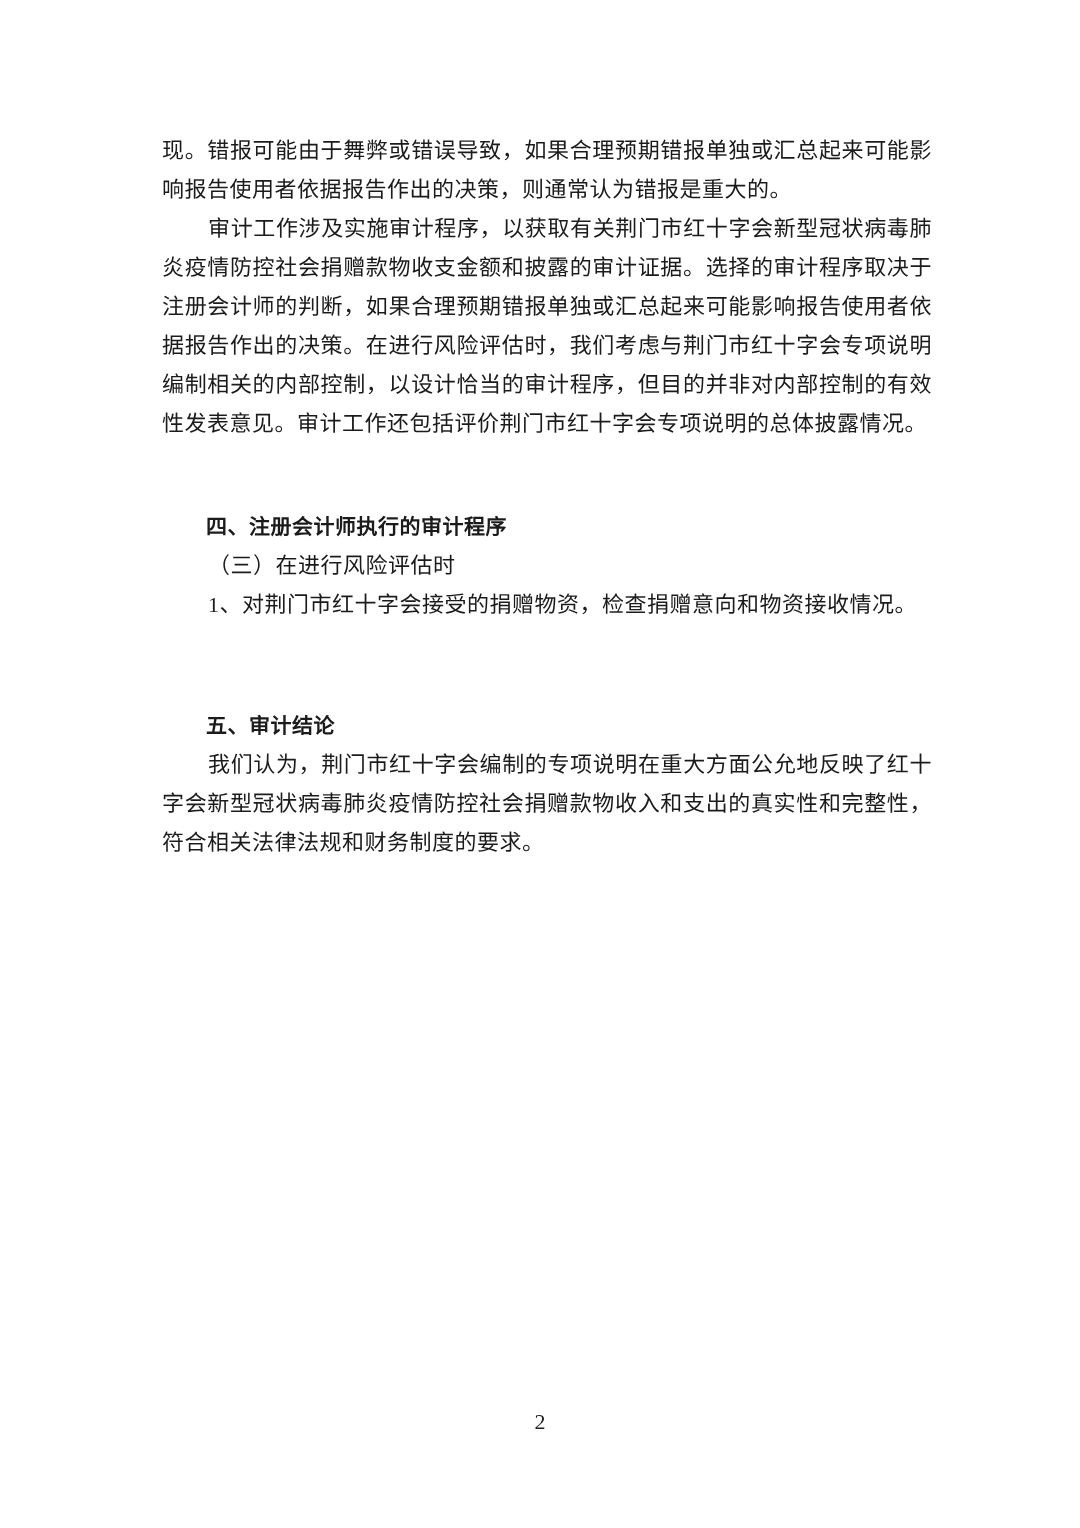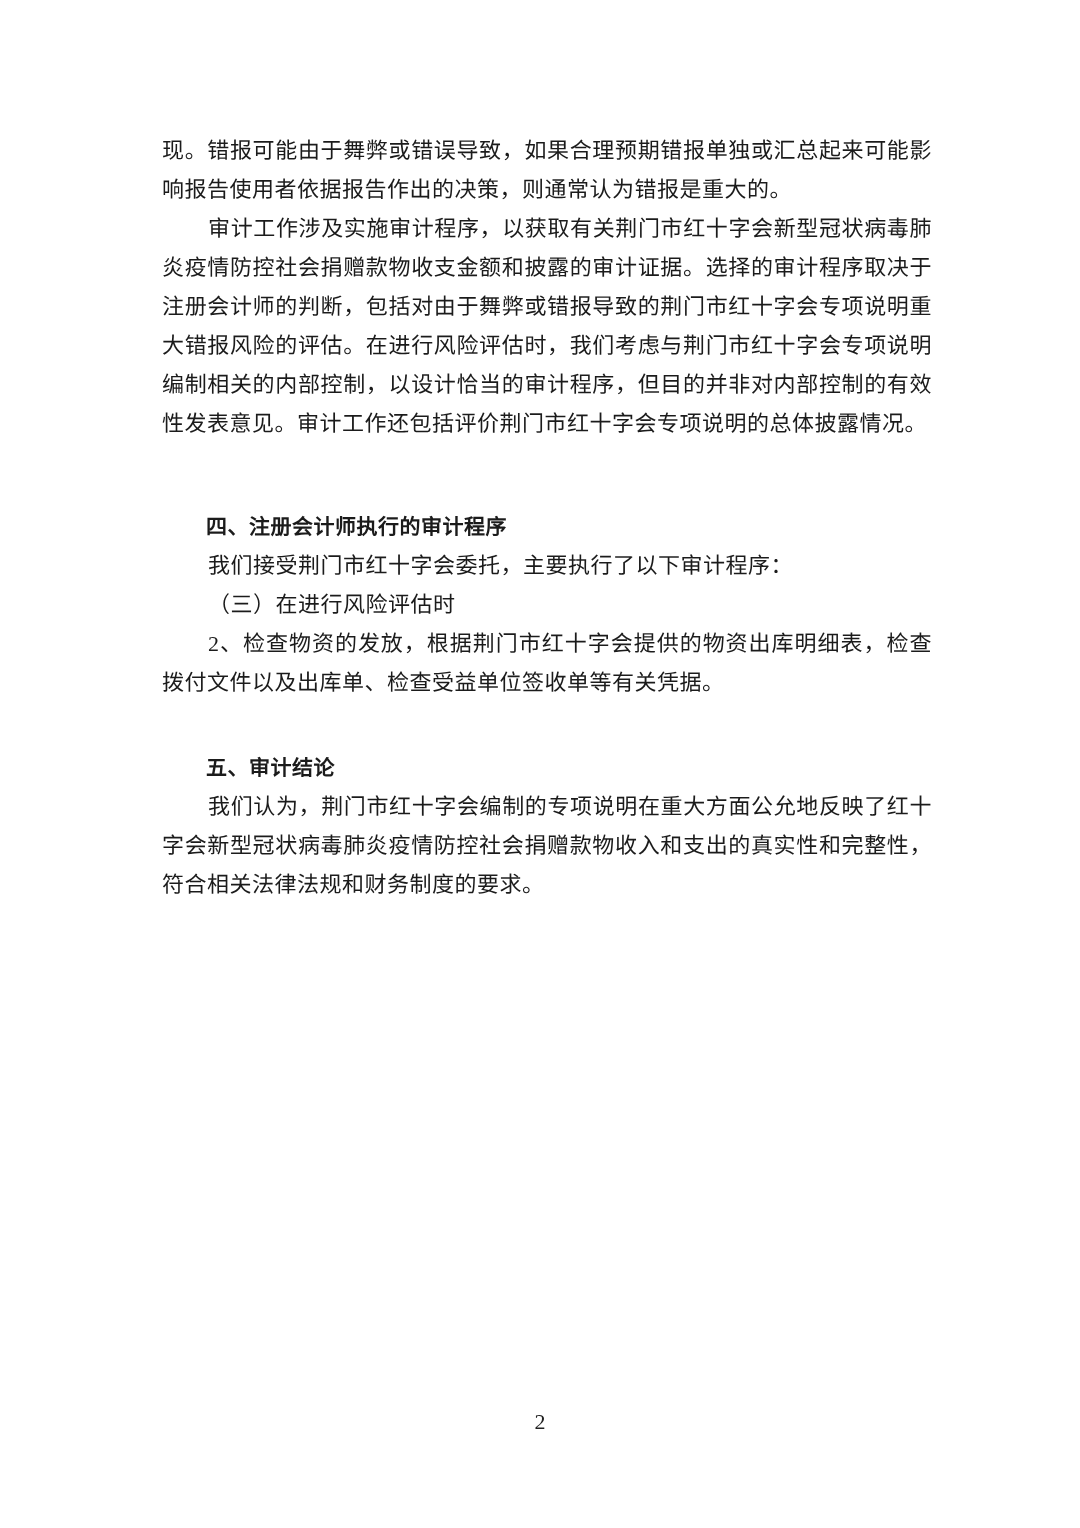--- a/index.html
+++ b/index.html
@@ -41,53 +41,52 @@
     font-size: 21px;
     line-height: 39px;
     margin: 0;
     text-indent: 44px;
     text-align: left;
   }
   .sec-heading.h4 {
     margin-top: 64px;
   }
   .sec-heading.h5 {
-    margin-top: 46px;
+    margin-top: 82px;
   }
   .page-footer {
     position: absolute;
     left: 0;
     top: 1407px;
     width: 1080px;
     text-align: center;
     font-size: 22px;
     line-height: 30px;
     color: #222222;
   }
 </style>
 </head>
 <body>
 
 <div class="page">
   <div class="content">
 
     <p>现。错报可能由于舞弊或错误导致，如果合理预期错报单独或汇总起来可能影响报告使用者依据报告作出的决策，则通常认为错报是重大的。</p>
 
-    <p class="indent">审计工作涉及实施审计程序，以获取有关荆门市红十字会新型冠状病毒肺炎疫情防控社会捐赠款物收支金额和披露的审计证据。选择的审计程序取决于注册会计师的判断，包括对由于舞弊或错报导致的荆门市红十字会专项说明重大错报风险的评估。在进行风险评估时，我们考虑与荆门市红十字会专项说明编制相关的内部控制，以设计恰当的审计程序，但目的并非对内部控制的有效性发表意见。审计工作还包括评价荆门市红十字会专项说明的总体披露情况。</p>
+    <p class="indent">审计工作涉及实施审计程序，以获取有关荆门市红十字会新型冠状病毒肺炎疫情防控社会捐赠款物收支金额和披露的审计证据。选择的审计程序取决于注册会计师的判断，如果合理预期错报单独或汇总起来可能影响报告使用者依据报告作出的决策。在进行风险评估时，我们考虑与荆门市红十字会专项说明编制相关的内部控制，以设计恰当的审计程序，但目的并非对内部控制的有效性发表意见。审计工作还包括评价荆门市红十字会专项说明的总体披露情况。</p>
 
     <p class="sec-heading h4">四、注册会计师执行的审计程序</p>
 
-    <p class="indent">我们接受荆门市红十字会委托，主要执行了以下审计程序：</p>
 
 
 
     <p class="indent">（三）在进行风险评估时</p>
 
+    <p class="indent">1、对荆门市红十字会接受的捐赠物资，检查捐赠意向和物资接收情况。</p>
 
-    <p class="indent">2、检查物资的发放，根据荆门市红十字会提供的物资出库明细表，检查拨付文件以及出库单、检查受益单位签收单等有关凭据。</p>
 
     <p class="sec-heading h5">五、审计结论</p>
 
     <p class="indent">我们认为，荆门市红十字会编制的专项说明在重大方面公允地反映了红十字会新型冠状病毒肺炎疫情防控社会捐赠款物收入和支出的真实性和完整性，符合相关法律法规和财务制度的要求。</p>
 
   </div>
 
   <div class="page-footer">2</div>
 </div>
 

